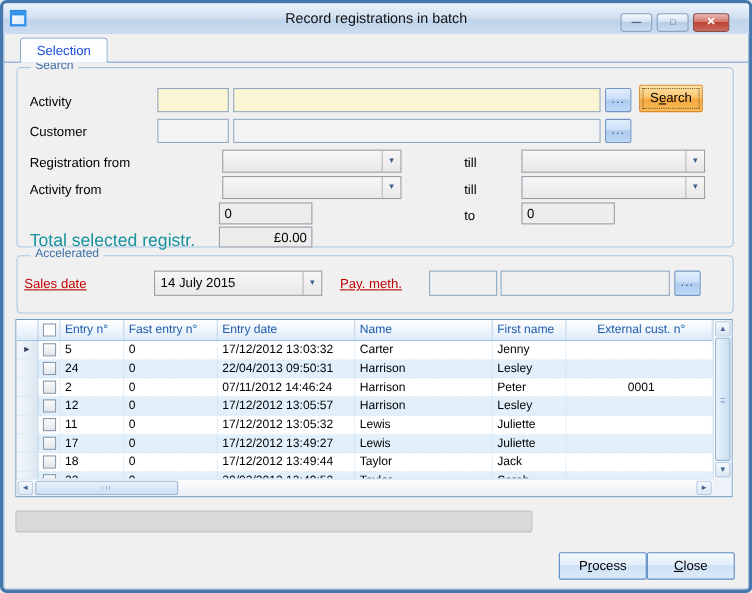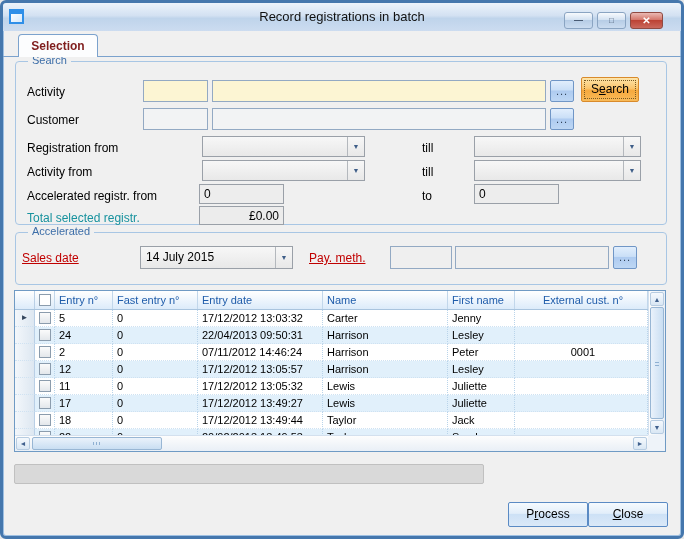--- a/index.html
+++ b/index.html
@@ -24,30 +24,30 @@
     border:1px solid #8aa4c2;background:linear-gradient(#f7fafd,#d4e2f2 45%,#b7cde6 50%,#cbdcf0);
     text-align:center;line-height:15px;font-size:9px;font-weight:bold;color:#41536b;cursor:default;}
   .winbtn.min{left:561px;}
   .winbtn.max{left:594px;font-size:8px;}
   .winbtn.close{left:627px;width:33px;color:#fff;font-size:10px;
     border-color:#8f4a42;background:linear-gradient(#eab9b3,#d4776c 45%,#bc4335 50%,#ca685c);}
   
   .tabline{position:absolute;left:0;right:0;top:53px;height:1px;background:#7ba2cd;z-index:1;}
   .tab{position:absolute;left:15px;top:31px;width:80px;height:23px;z-index:2;
     background:#fcfdfe;border:1px solid #7ba2cd;border-bottom:none;border-radius:4px 4px 0 0;
-    font-size:12px;font-weight:bold;color:#7f1d1d;text-align:center;line-height:22px;}
+    font-size:12px;font-weight:normal;color:#1d4ed8;text-align:center;line-height:22px;}
   
   .group{position:absolute;border:1px solid #a8c6e4;border-radius:4px;}
   .group-search{left:12px;top:58px;width:652px;height:164px;}
   .group-processing{left:12px;top:229px;width:652px;height:53px;}
   .legend{position:absolute;top:-8px;left:12px;padding:0 4px;background:#f0f0f0;
     font-size:11px;color:#3d6fa8;color:#3d6ea8;}
   .lbl{position:absolute;font-size:12px;color:#000;white-space:nowrap;}
   .lbl-link{position:absolute;font-size:12px;color:#c00000;text-decoration:underline;white-space:nowrap;cursor:default;}
-  .lbl-teal{position:absolute;font-size:12px;color:#17929e;white-space:nowrap;}
+  .lbl-teal{position:absolute;font-size:16px;color:#17929e;white-space:nowrap;}
   
   .field{position:absolute;border:1px solid #93a9c3;background:#fcf5d3;}
   .field.gray{background:#f2f3f4;}
   .txt{position:absolute;border:1px solid #9aa0a8;background:#ededed;
     font-size:12px;padding:2px 4px;line-height:14px;}
   .txt.right{text-align:right;}
   .combo{position:absolute;border:1px solid #9aa0a8;
     background:linear-gradient(#f7f7f7,#e8e8e8);font-size:12px;}
   .combo .val{position:absolute;left:5px;top:0;bottom:0;right:20px;line-height:19px;
     overflow:hidden;white-space:nowrap;}
@@ -164,21 +164,20 @@
   <span class="combo" style="left:199px;top:157px;width:163px;height:21px;">
       <span class="val"></span>
       <span class="arr">▼</span>
     </span>
   <span class="lbl" style="left:419px;top:162px;">till</span>
   <span class="combo" style="left:471px;top:157px;width:167px;height:21px;">
       <span class="val"></span>
       <span class="arr">▼</span>
     </span>
 
-  <span class="lbl" style="left:24px;top:186px;">Accelerated registr. from</span>
   <span class="txt" style="left:196px;top:181px;width:85px;height:20px;">0</span>
   <span class="lbl" style="left:419px;top:186px;">to</span>
   <span class="txt" style="left:471px;top:181px;width:85px;height:20px;">0</span>
 
   <span class="lbl-teal" style="left:24px;top:208px;">Total selected registr.</span>
   <span class="txt right" style="left:196px;top:203px;width:85px;height:19px;background:#ececec;padding-left:13px;">£0.00</span>
 
   <div class="group group-processing">
     <span class="legend">Accelerated</span>
   </div>

